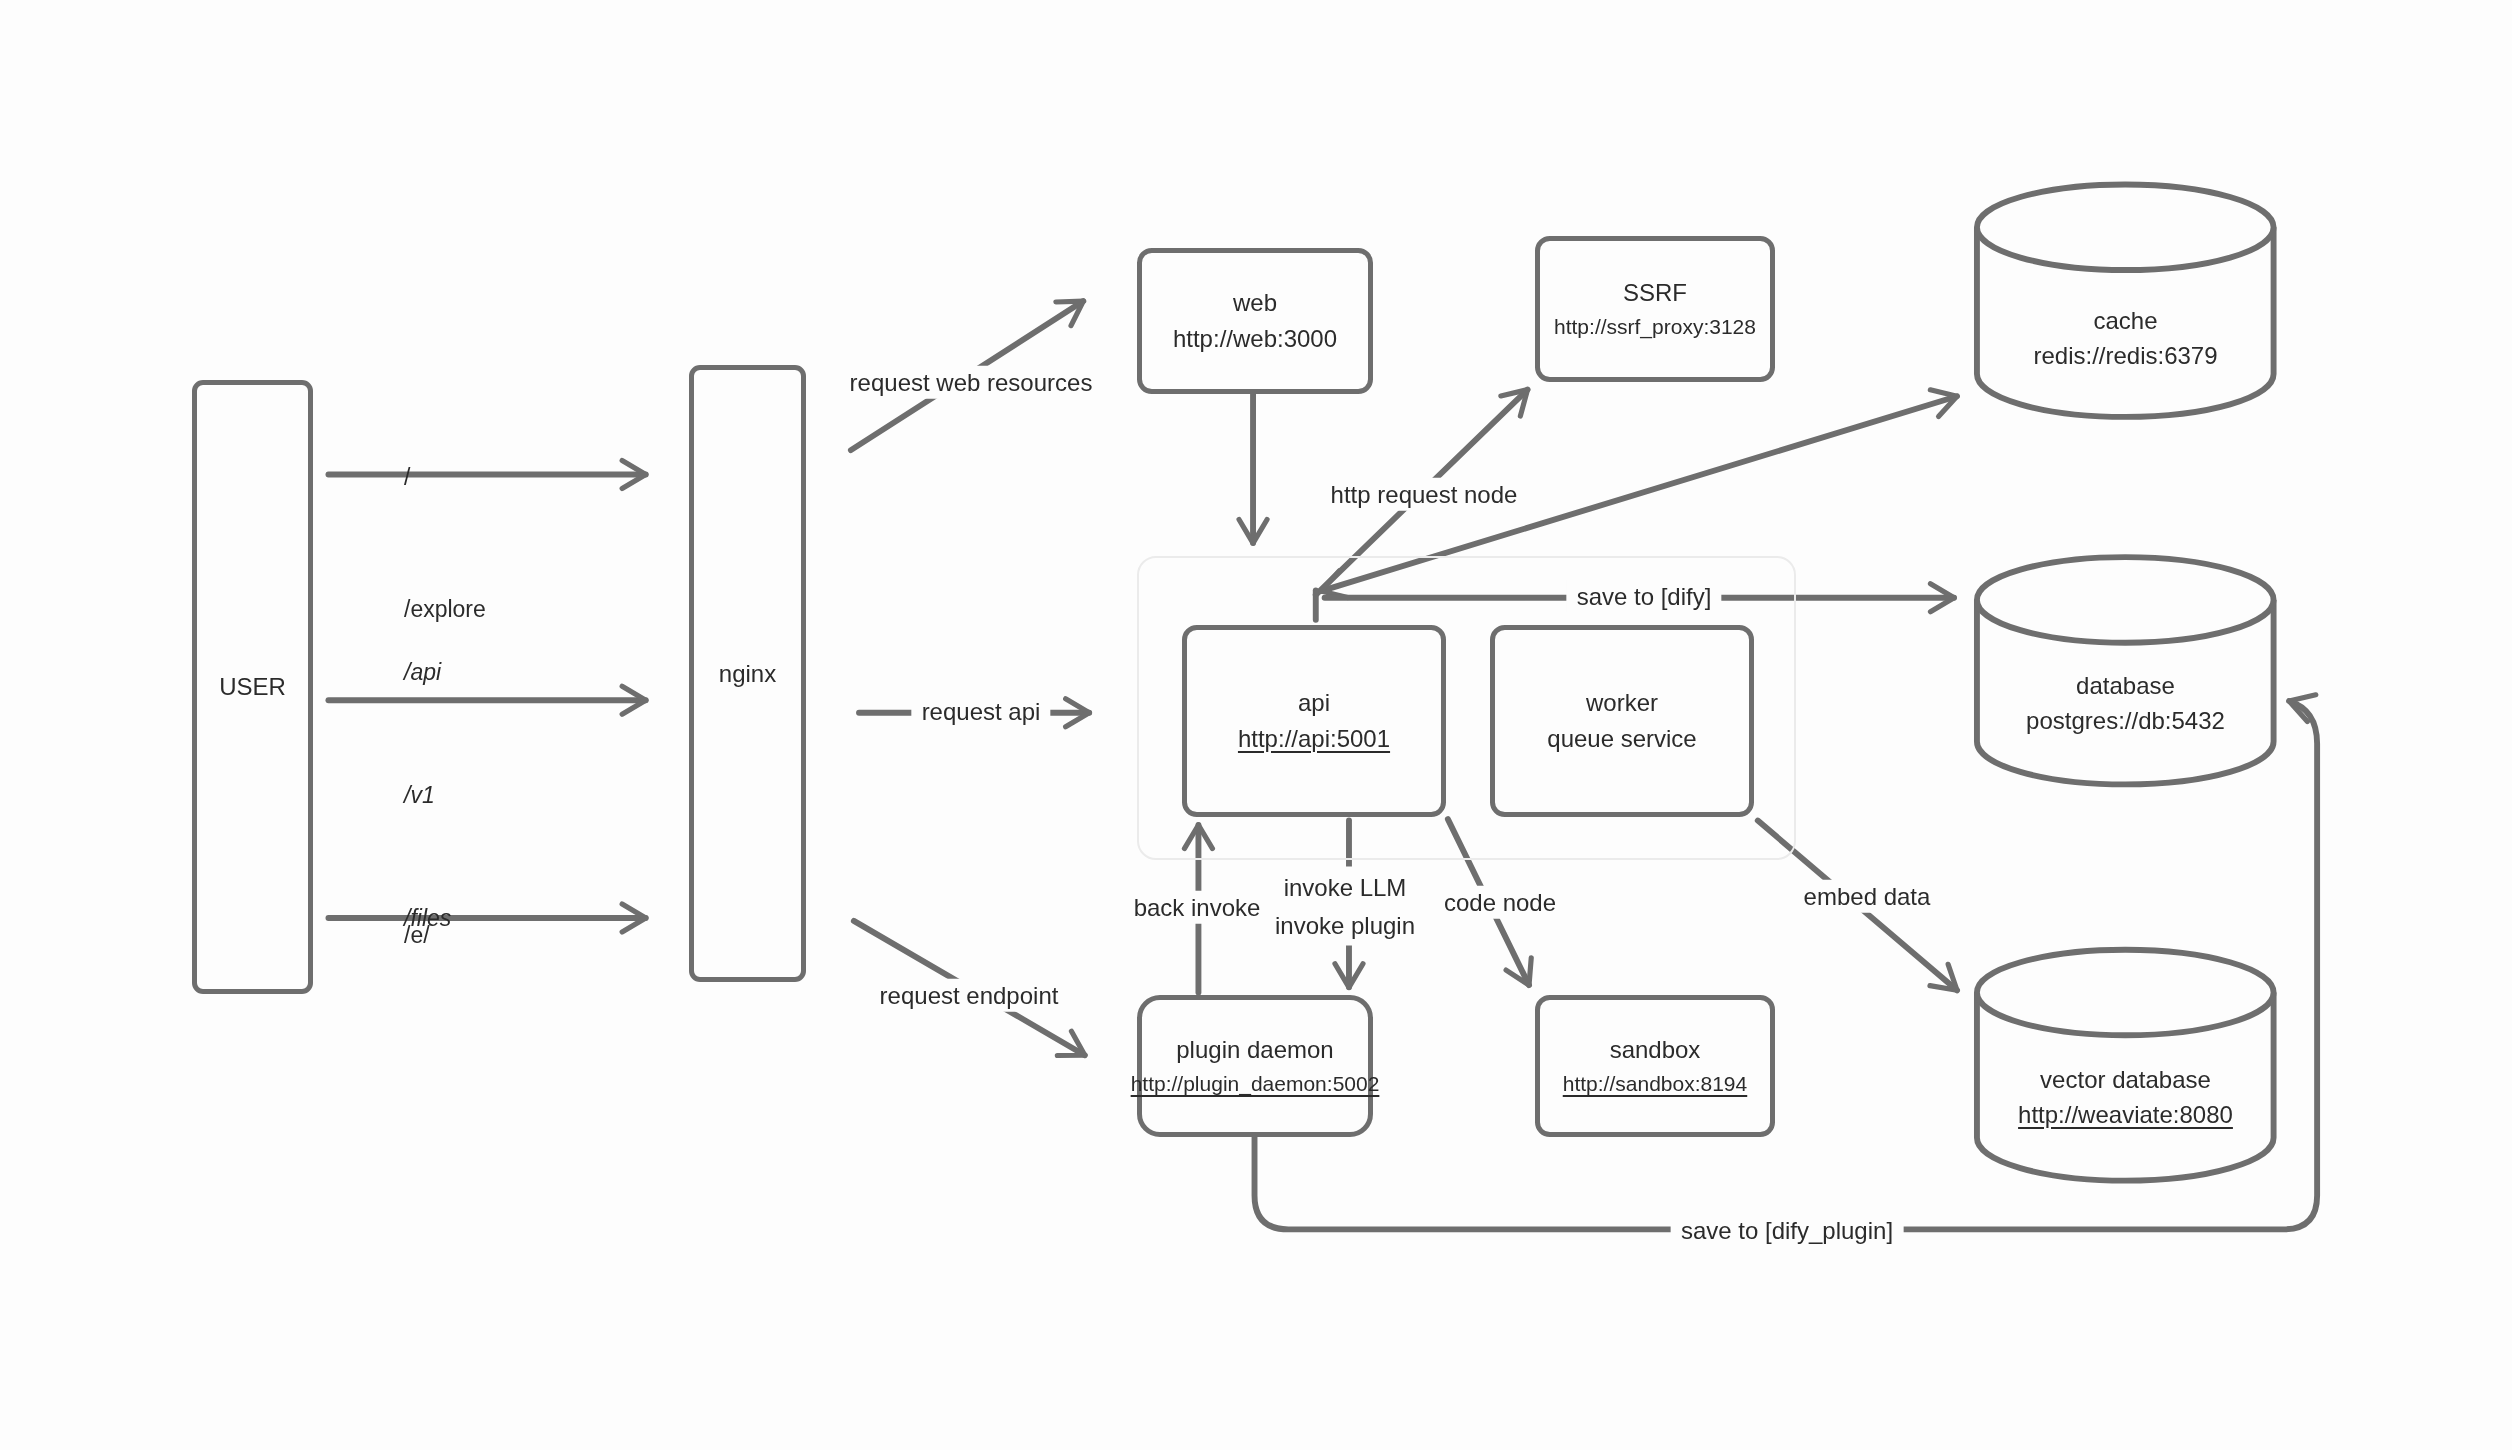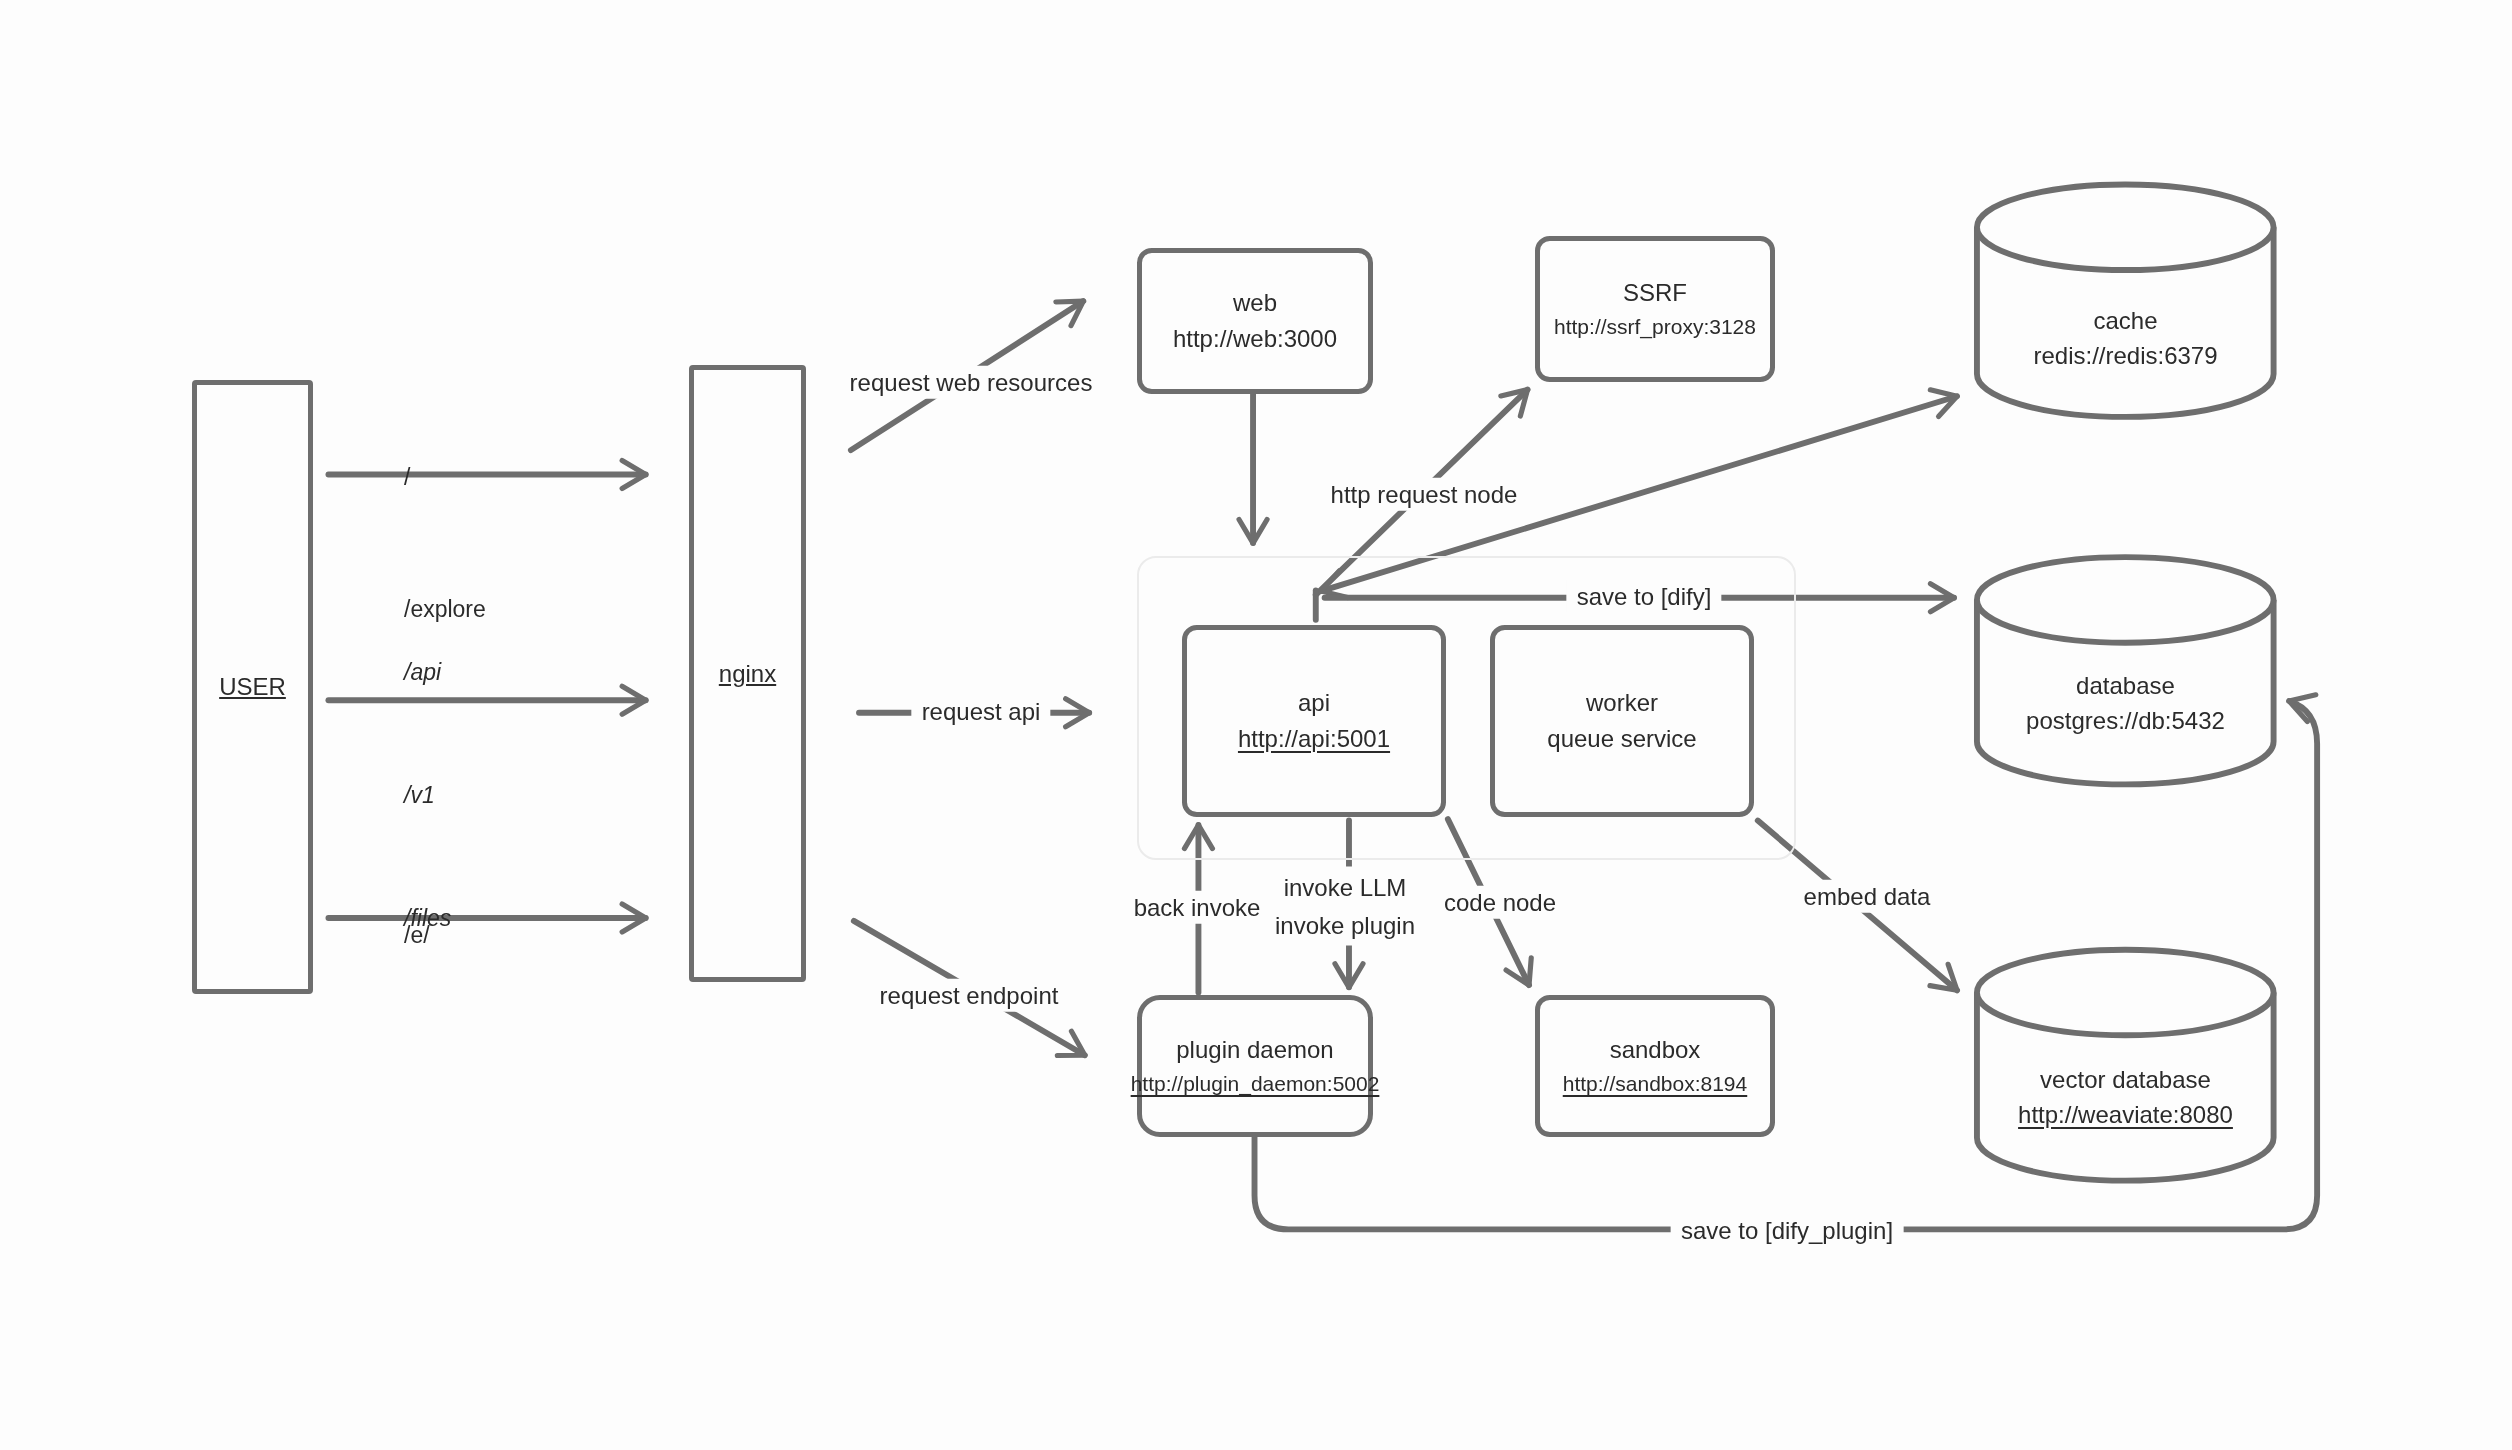--- a/index.html
+++ b/index.html
@@ -14,21 +14,21 @@
     font-family:"Liberation Sans",sans-serif;color:var(--text);overflow:hidden;
   }
   .wires{position:absolute;left:0;top:0;width:2512px;height:1450px;}
   .edge{stroke:var(--stroke);stroke-width:8;fill:none;stroke-linecap:round;stroke-linejoin:round;}
   .cyl{stroke:var(--stroke);stroke-width:8;fill:var(--bg);}
   .node{
     position:absolute;border:5.2px solid var(--stroke);border-radius:14.8px;background:var(--bg);
     display:flex;flex-direction:column;align-items:center;justify-content:center;
     text-align:center;line-height:1.5;
   }
-  .node.tall{border-radius:4px;text-decoration:underline;}
+  .node.tall{border-radius:11px;}
   .title{font-size:24px;}
   .url-lg{font-size:24px;}
   .url-sm{font-size:21px;}
   .link{text-decoration:underline;text-underline-offset:4.4px;}
   .group-frame{
     position:absolute;border:2.2px solid var(--group);border-radius:19px;background:transparent;
   }
   .cyl-text{
     position:absolute;text-align:center;line-height:35px;font-size:24px;
   }

